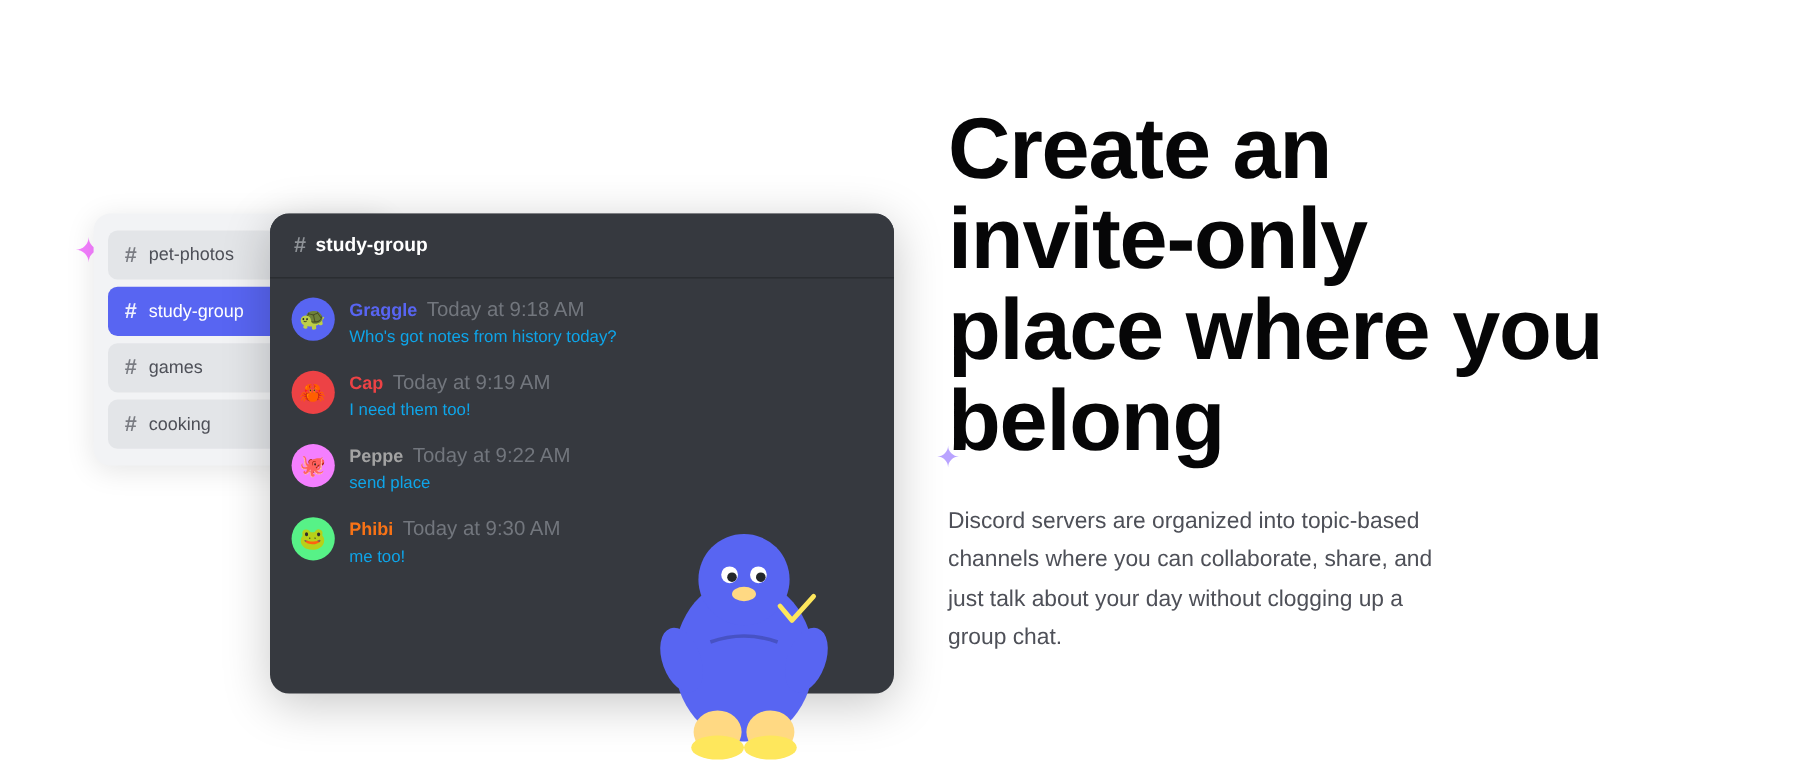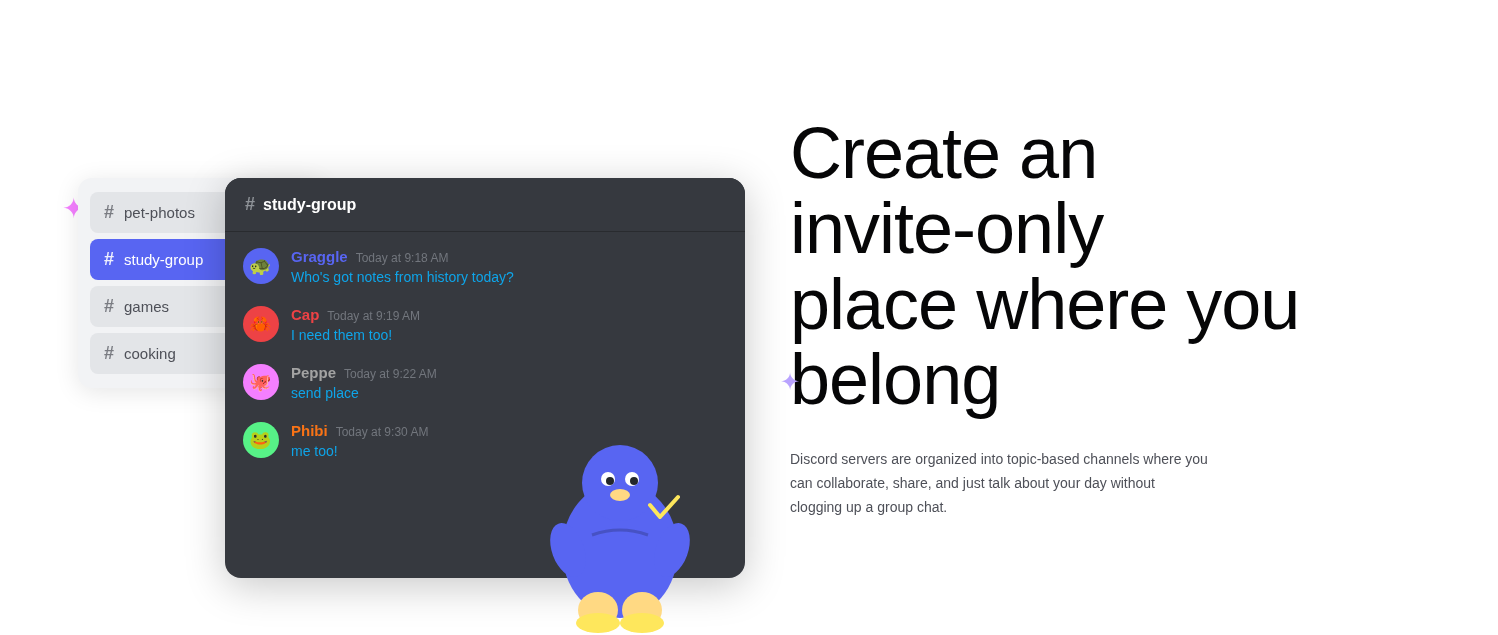--- a/index.html
+++ b/index.html
@@ -171,21 +171,21 @@
       font-size: 15px;
     }
 
     .username-graggle { color: #5865f2; }
     .username-cap { color: #ed4245; }
     .username-peppe { color: #a3a3a3; }
     .username-phibi { color: #f97316; }
 
     .message-timestamp {
       color: #72767d;
-      font-size: 12px;
+      font-size: 17px;
     }
 
     .message-text {
       color: #0ea5e9;
       font-size: 14px;
       line-height: 1.5;
     }
 
     
     .character-illustration {
@@ -193,29 +193,29 @@
       bottom: 0;
       right: 30px;
       width: 200px;
       height: 230px;
       z-index: 4;
     }
 
     
     .headline {
       font-size: 72px;
-      font-weight: 400;
+      font-weight: 700;
       color: #060607;
       line-height: 1.05;
       letter-spacing: -1px;
       margin-bottom: 30px;
     }
 
     .description {
-      font-size: 14px;
+      font-size: 19px;
       color: #4e5058;
       line-height: 1.7;
       max-width: 420px;
     }
   </style>
 </head>
 <body>
 
 <div class="left-section">
 

